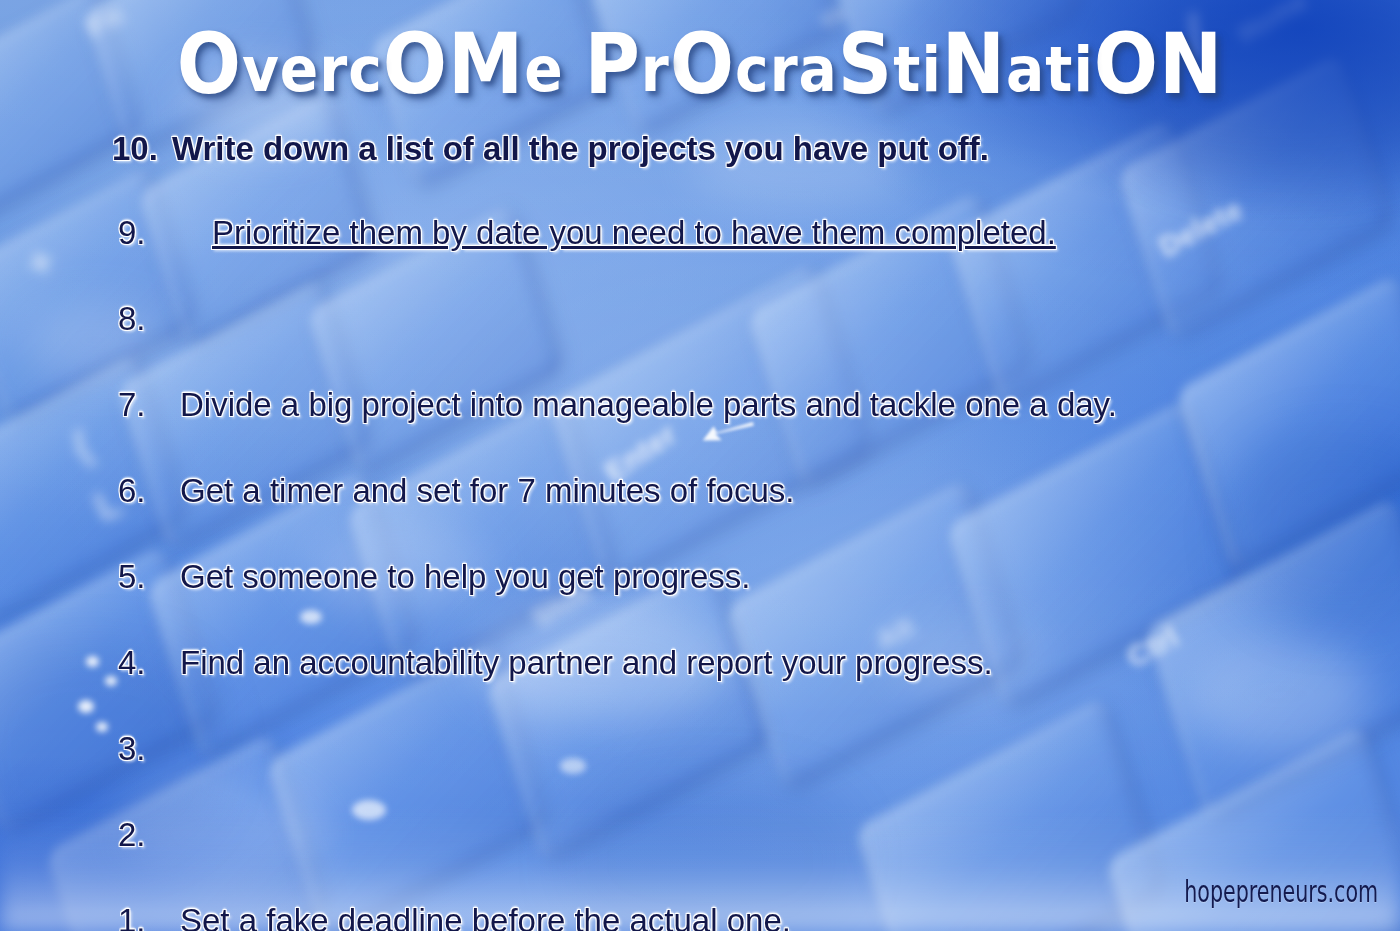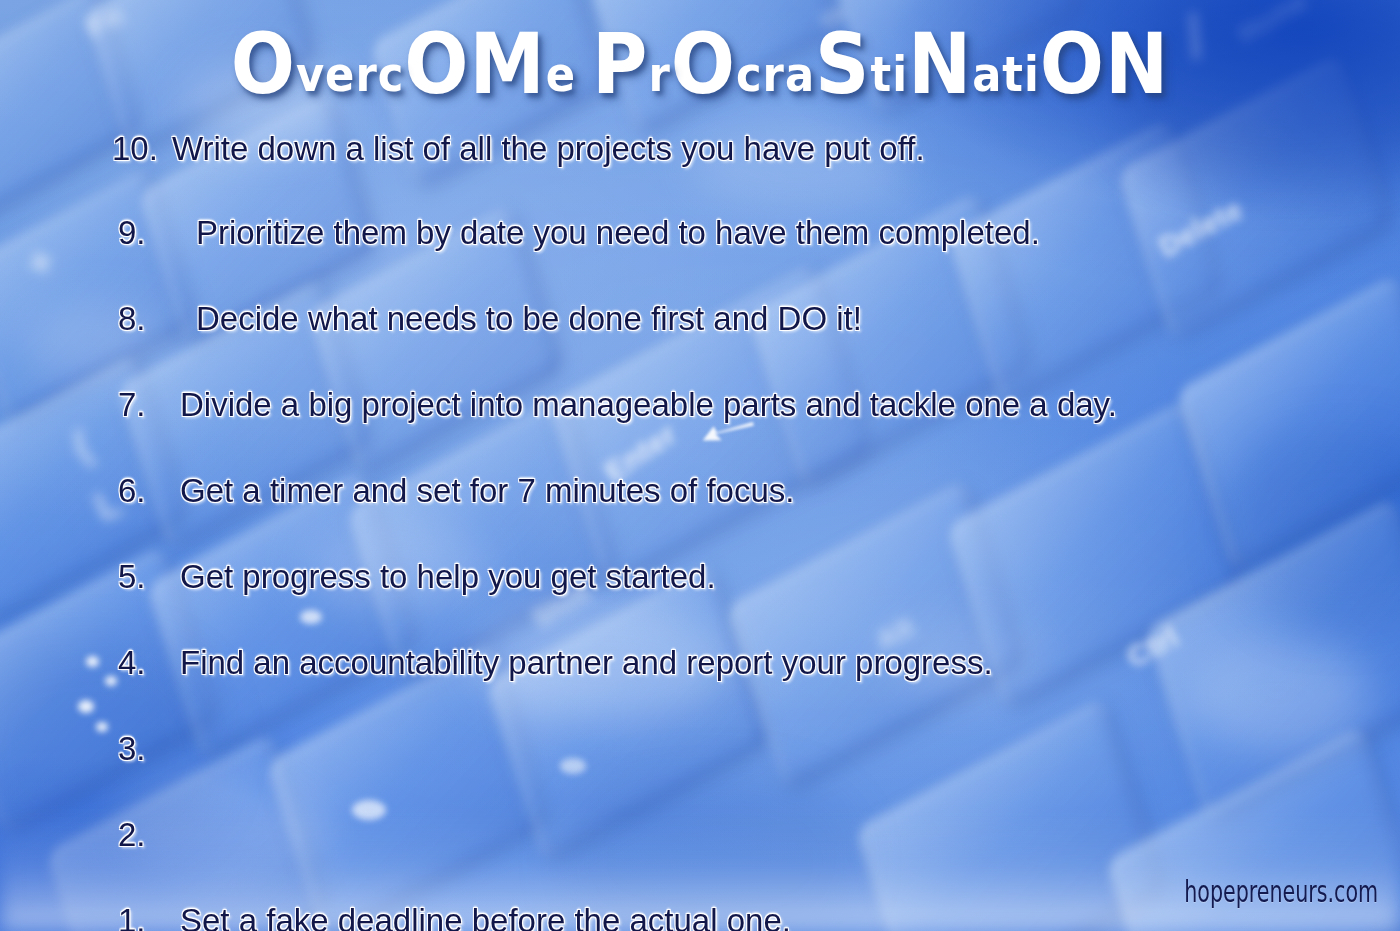--- a/index.html
+++ b/index.html
@@ -110,21 +110,21 @@
     font-size: 82px;
     line-height: 1;
     font-stretch: condensed;
     letter-spacing: 1px;
     text-shadow:
       3px 4px 4px rgba(40,70,130,0.60),
       5px 6px 9px rgba(30,60,120,0.42);
     white-space: nowrap;
   }
   .poster-title .cap { font-size: 84px; }
-  .poster-title .sm  { font-size: 48px; position: relative; top: -2px; }
+  .poster-title .sm  { font-size: 63px; position: relative; top: -2px; }
 
   .tips-list {
     position: absolute;
     left: 0; right: 0;
     top: 132px;
     padding: 0;
     margin: 0;
     list-style: none;
   }
   .tip-row {
@@ -139,28 +139,28 @@
     line-height: 1.05;
     white-space: nowrap;
     text-shadow:
       -1px -1px 0 rgba(255,255,255,0.95),
        1px -1px 0 rgba(255,255,255,0.95),
       -1px  1px 0 rgba(255,255,255,0.95),
        1px  1px 0 rgba(255,255,255,0.95),
        0   -2px 2px rgba(255,255,255,0.85),
        2px  2px 3px rgba(255,255,255,0.75);
   }
-  .tip-row.first { padding-left: 112px; height: 84px; }
+  .tip-row.first { padding-left: 112px; height: 84px; font-weight: bold; }
   .tip-num {
     display: inline-block;
     min-width: 34px;
   }
   .tip-text { display: inline-block; }
   .tip-row.first .tip-text { margin-left: 14px; }
-  .tip-row.wide-gap .tip-text { margin-left: 44px; }
+  .tip-row.wide-gap .tip-text { margin-left: 60px; text-decoration: underline; }
   .tip-row.std-gap  .tip-text { margin-left: 28px; }
 
   .watermark {
     position: absolute;
     right: 22px;
     bottom: 22px;
     color: #131a4f;
     font-family: "DejaVu Sans", sans-serif;
     font-size: 31px;
     font-weight: 400;
@@ -262,33 +262,32 @@
         <li class="tip-row first">
           <span class="tip-num">10.</span>
           <span class="tip-text">Write down a list of all the projects you have put off.</span>
         </li>
         <li class="tip-row wide-gap">
           <span class="tip-num">9.</span>
           <span class="tip-text">Prioritize them by date you need to have them completed.</span>
         </li>
         <li class="tip-row wide-gap">
           <span class="tip-num">8.</span>
-          <span class="tip-text">Decide what needs to be done first and DO it!</span>
         </li>
         <li class="tip-row std-gap">
           <span class="tip-num">7.</span>
           <span class="tip-text">Divide a big project into manageable parts and tackle one a day.</span>
         </li>
         <li class="tip-row std-gap">
           <span class="tip-num">6.</span>
           <span class="tip-text">Get a timer and set for 7 minutes of focus.</span>
         </li>
         <li class="tip-row std-gap">
           <span class="tip-num">5.</span>
-          <span class="tip-text">Get progress to help you get started.</span>
+          <span class="tip-text">Get someone to help you get progress.</span>
         </li>
         <li class="tip-row std-gap">
           <span class="tip-num">4.</span>
           <span class="tip-text">Find an accountability partner and report your progress.</span>
         </li>
         <li class="tip-row std-gap">
           <span class="tip-num">3.</span>
         </li>
         <li class="tip-row std-gap">
           <span class="tip-num">2.</span>

